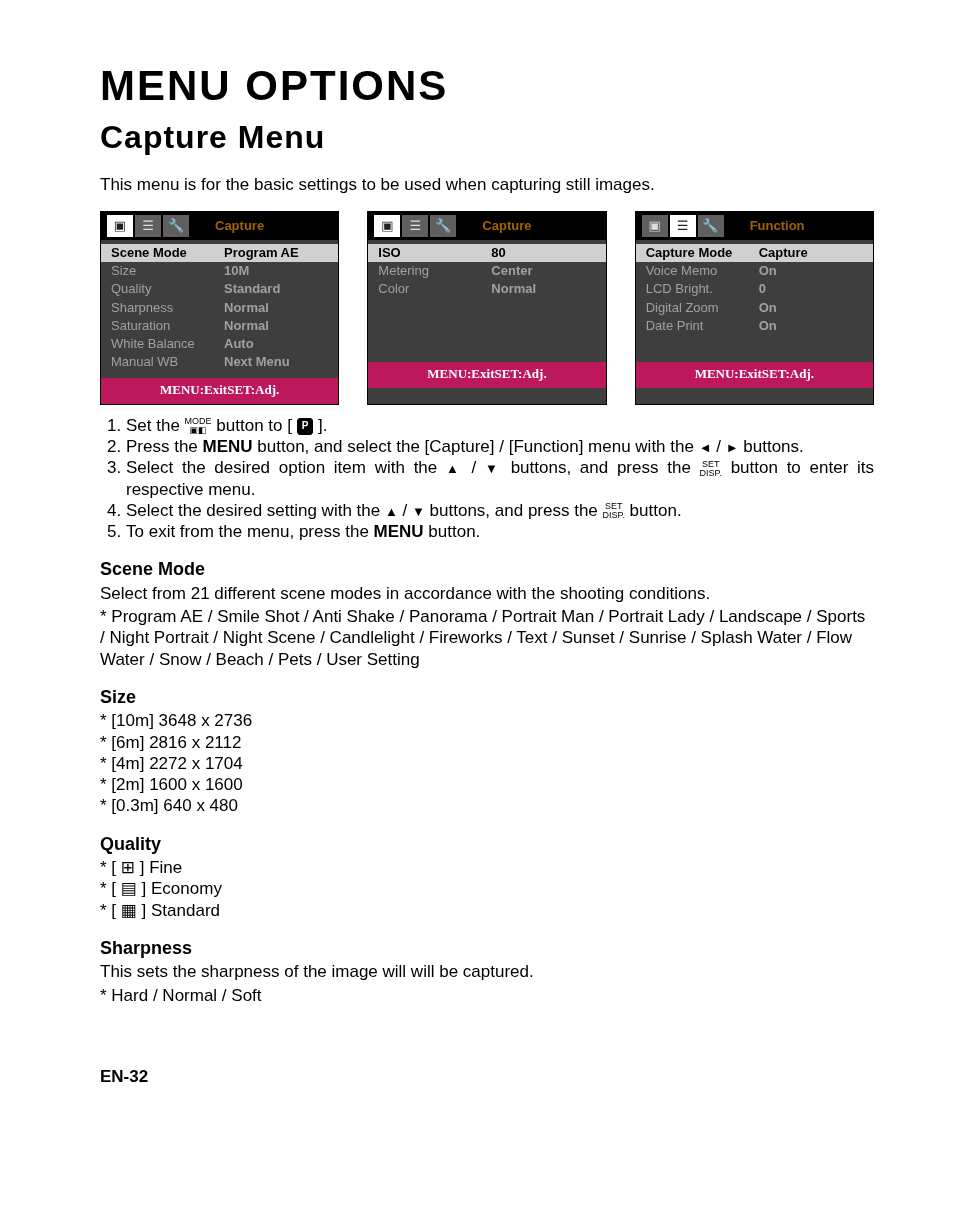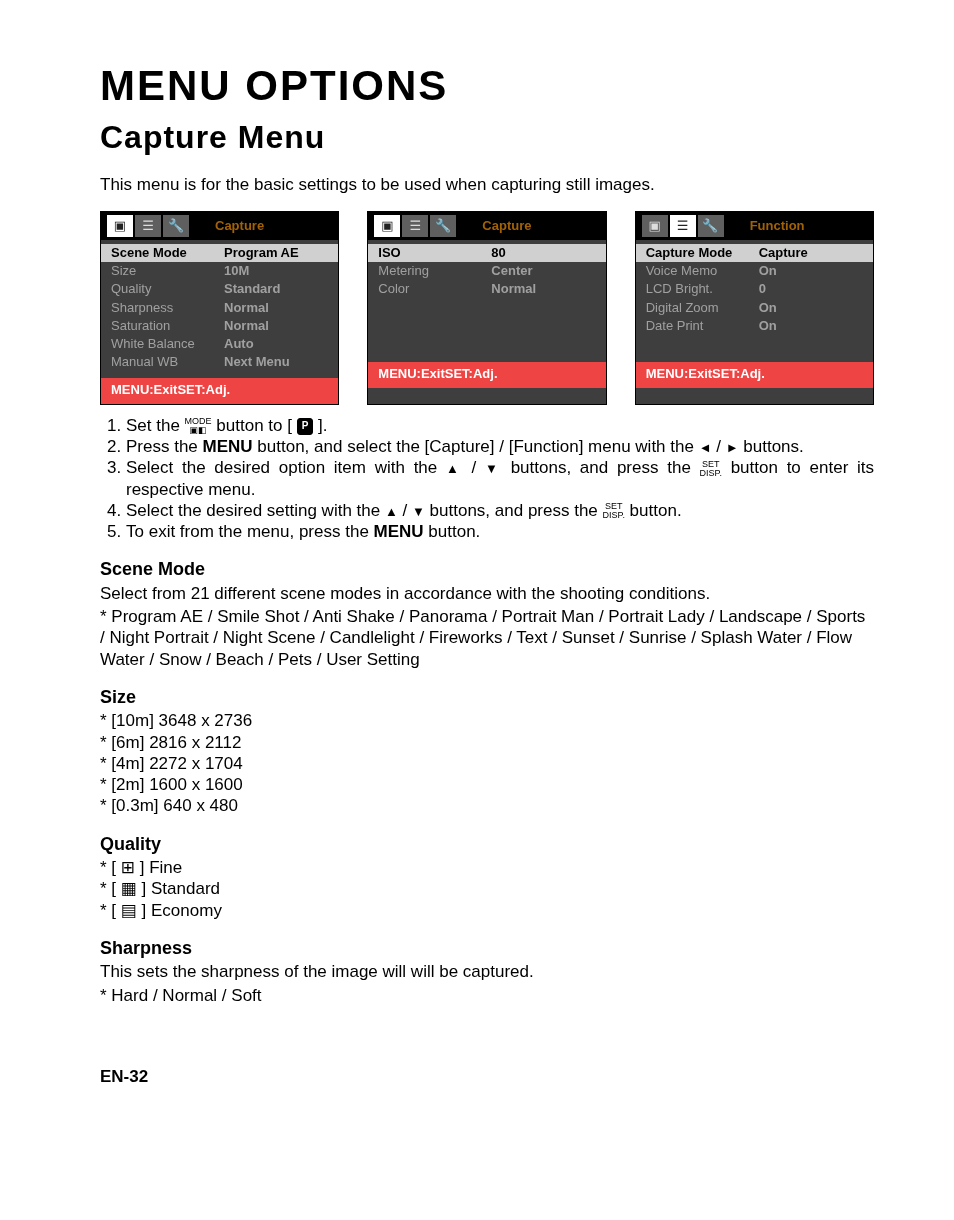--- a/index.html
+++ b/index.html
@@ -71,25 +71,26 @@
   .screen-row.selected {
     background: #d0d0d0;
     color: #000;
     font-weight: bold;
   }
   .row-label { width: 52%; }
   .row-value { width: 48%; font-weight: bold; }
   .screen-row:not(.selected) { color: #a0a0a0; }
   .screen-footer {
     display: flex;
-    justify-content: flex-start;
+    justify-content: center;
     padding: 4px 10px 6px 10px;
     color: #fff;
     font-weight: bold;
-    background: #ef4444;
+    background: #be185d;
+    font-family: Liberation Serif, serif;
   }
   ol.steps {
     margin: 6px 0 14px 0;
     padding-left: 26px;
   }
   ol.steps li { margin: 0; text-align: justify; }
   .small-icon {
     display: inline-block;
     vertical-align: middle;
     font-size: 11px;
@@ -254,22 +255,22 @@
         <li>[6m] 2816 x 2112</li>
         <li>[4m] 2272 x 1704</li>
         <li>[2m] 1600 x 1600</li>
         <li>[0.3m] 640 x 480</li>
       </ul>
     </div>
     <div>
       <h3 class="sec">Quality</h3>
       <ul class="bullet-list">
         <li>[ ⊞ ] Fine</li>
+        <li>[ ▤ ] Economy</li>
         <li>[ ▦ ] Standard</li>
-        <li>[ ▤ ] Economy</li>
       </ul>
     </div>
     <div>
       <h3 class="sec">Sharpness</h3>
              <p class="sec-desc">This sets the sharpness of the image will will be captured.</p>
       <p class="opt-line">* Hard / Normal / Soft</p>
     </div>
   </div>
 
 <div class="footer-pg">EN-32</div>

